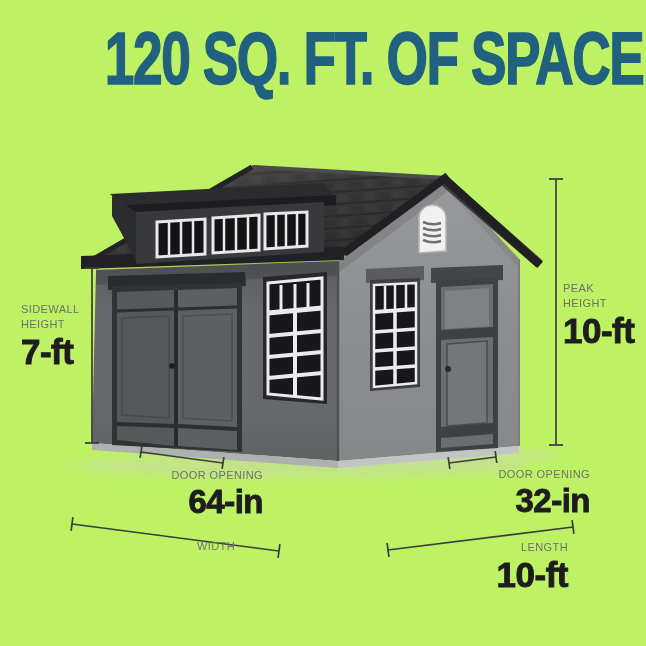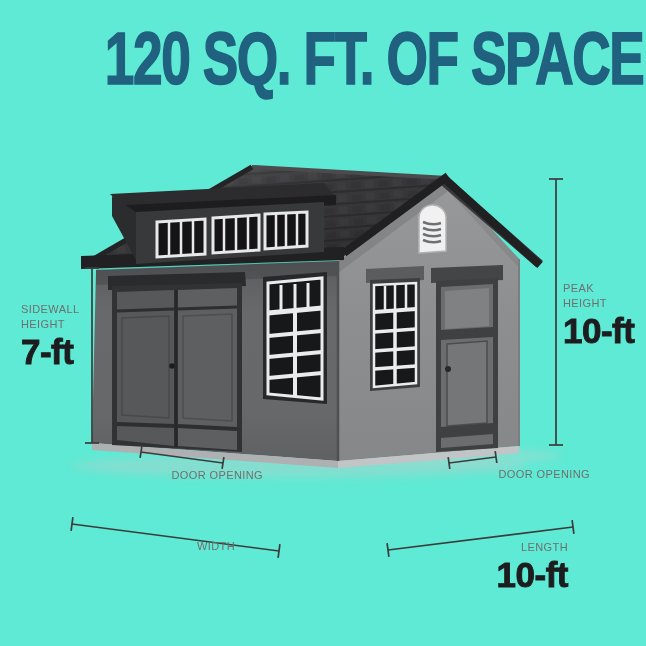--- a/index.html
+++ b/index.html
@@ -1,16 +1,16 @@
 <!DOCTYPE html>
 <html><head>
 <meta charset="utf-8">
 <style>
   html,body{margin:0;padding:0;background:#fff;}
-  #canvas{position:relative;width:646px;height:646px;background:#5eead4;overflow:hidden;
+  #canvas{position:relative;width:646px;height:646px;background:#bef264;overflow:hidden;
           font-family:"Liberation Sans", sans-serif;}
   svg{position:absolute;left:0;top:0;}
 
   .title-wrap{position:absolute;top:22px;left:0;width:646px;text-align:center;}
   .title{display:inline-block;white-space:nowrap;font-size:74px;font-weight:800;
          letter-spacing:-2px;color:#20617f;-webkit-text-stroke:1.6px #20617f;
          transform:scaleX(0.72);transform-origin:50% 50%;line-height:1;}
 
   .ann{position:absolute;}
   .ann .lbl{font-size:11px;line-height:15px;color:#6f6f6f;letter-spacing:0.4px;}
@@ -215,28 +215,30 @@
   </div>
 
   <div class="ann" id="ann-peak">
     <div class="lbl">PEAK</div>
     <div class="lbl">HEIGHT</div>
     <div class="val">10-ft</div>
   </div>
 
   <div class="ann center" id="ann-door64">
     <div class="lbl">DOOR OPENING</div>
+    <div class="val md">64-in</div>
   </div>
 
   <div class="ann center" id="ann-width">
     <div class="lbl">WIDTH</div>
   </div>
 
   <div class="ann center" id="ann-door32">
     <div class="lbl">DOOR OPENING</div>
+    <div class="val md">32-in</div>
   </div>
 
   <div class="ann center" id="ann-length">
     <div class="lbl">LENGTH</div>
     <div class="val">10-ft</div>
   </div>
 
 </div>
 
 </body></html>

